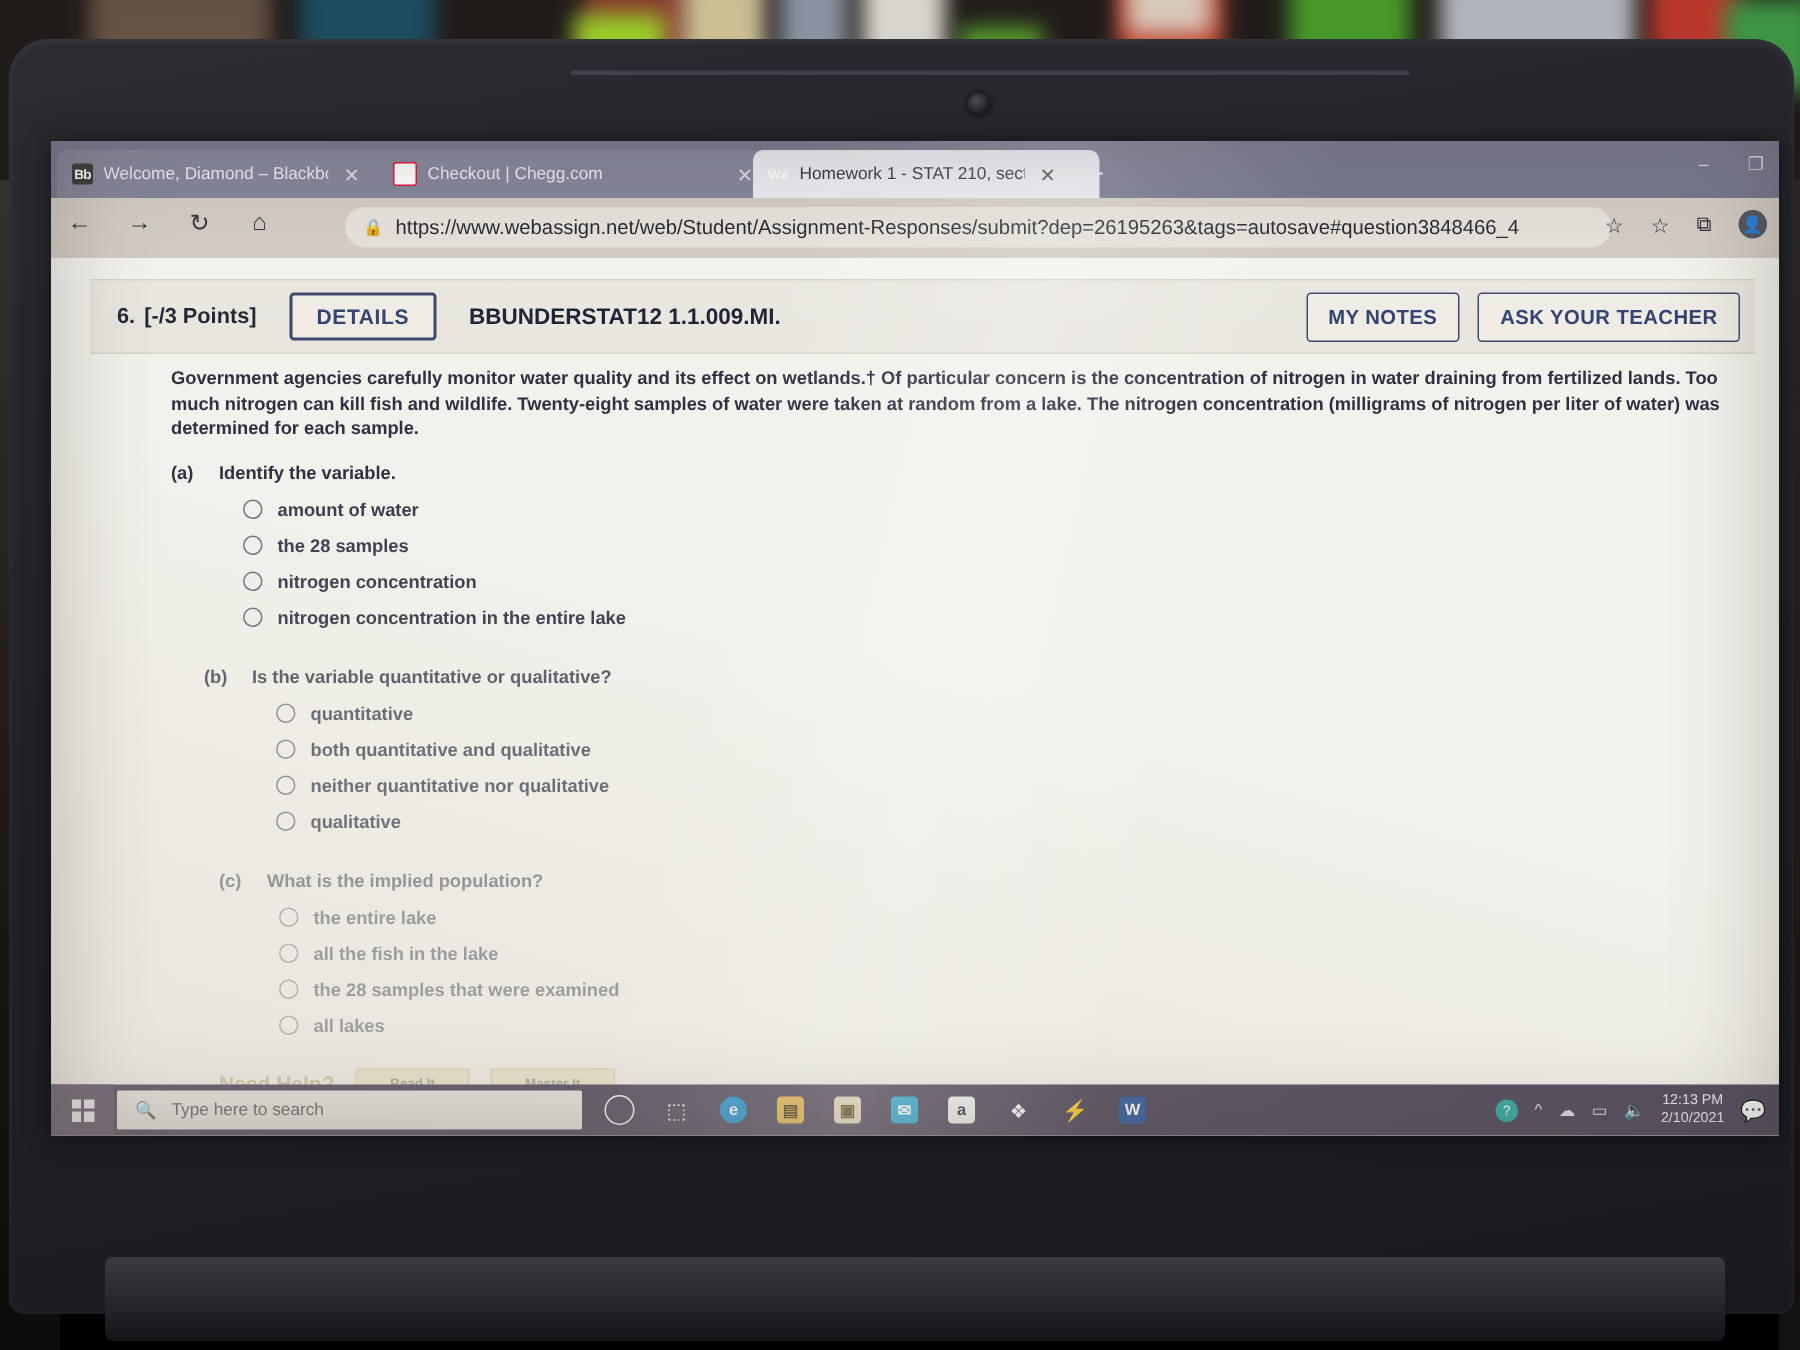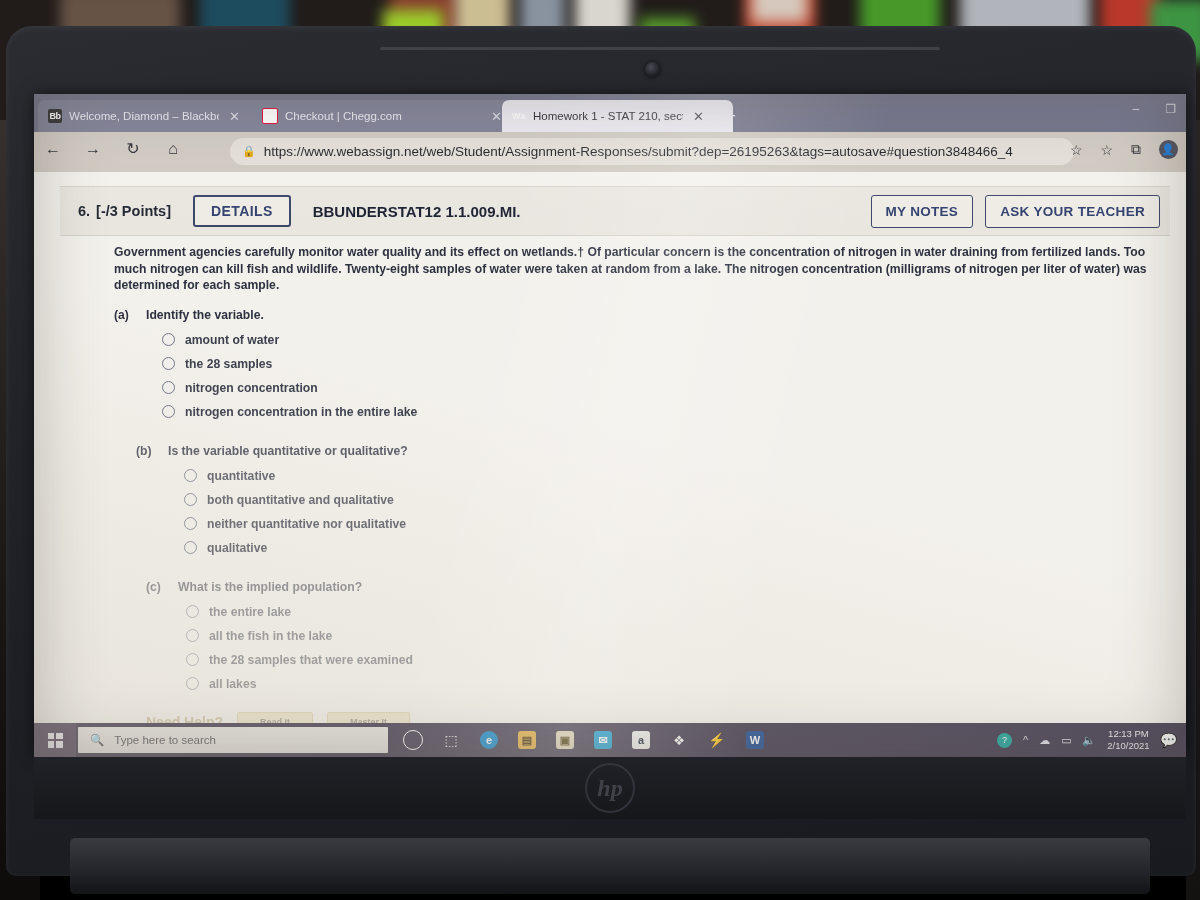--- a/index.html
+++ b/index.html
@@ -482,18 +482,15 @@
           <span style="position:relative;font-size:14px;">💬</span>
         </div>
       </div>
 
     </div>
 
     <div class="glare"></div>
     <div class="vignette"></div>
   </div>
 
-  <div class="bezel-bottom">
-    <div class="hp">hp</div>
-  </div>
   <div class="hinge"></div>
 
 </div>
 
 </body></html>

